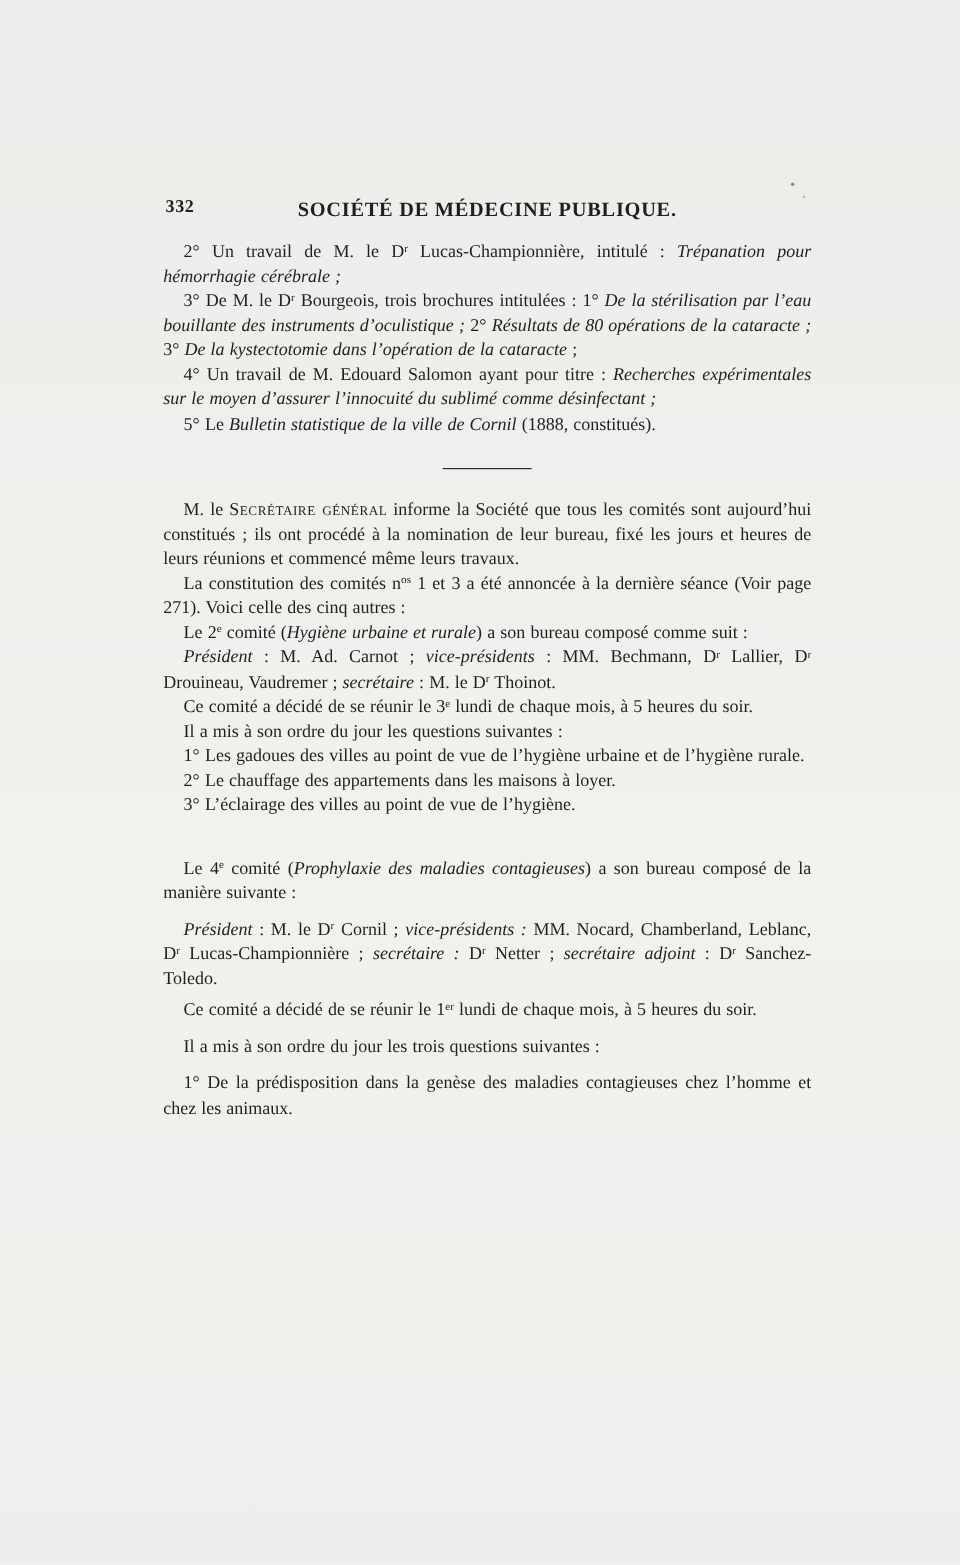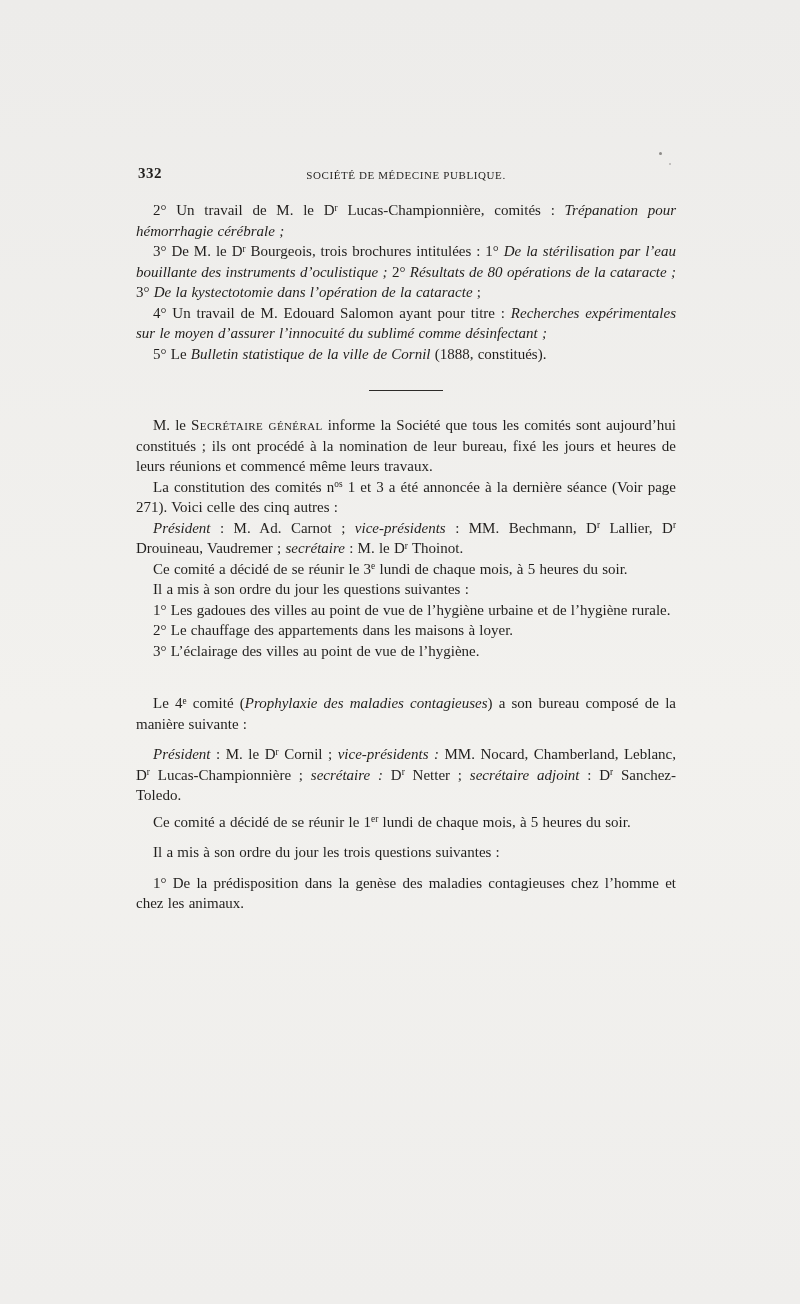--- a/index.html
+++ b/index.html
@@ -33,22 +33,22 @@
   }
   .pagenum {
     position: absolute;
     left: 2px;
     top: 0;
     font-weight: bold;
     font-size: 15px;
     letter-spacing: 0.5px;
   }
   .title {
-    font-weight: normal;
-    font-size: 11px;
+    font-weight: bold;
+    font-size: 17px;
     letter-spacing: 0.6px;
     white-space: nowrap;
   }
   p.para {
     margin: 0;
     font-size: 15px;
     line-height: 20.5px;
     text-align: justify;
     text-indent: 17px;
     word-spacing: 0.5px;
@@ -89,30 +89,31 @@
   <span class="artifact a1"></span>
   <span class="artifact a2"></span>
 
   <div class="content">
 
     <div class="header">
       <span class="pagenum">332</span>
       <span class="title">SOCIÉTÉ DE MÉDECINE PUBLIQUE.</span>
     </div>
 
-    <p class="para"><span>2° Un travail de M. le D</span><sup>r</sup><span> Lucas-Championnière, comités : </span><span style="font-style: italic;">Trépanation pour hémorrhagie cérébrale ;</span></p>
+    <p class="para"><span>2° Un travail de M. le D</span><sup>r</sup><span> Lucas-Championnière, intitulé : </span><span style="font-style: italic;">Trépanation pour hémorrhagie cérébrale ;</span></p>
     <p class="para"><span>3° De M. le D</span><sup>r</sup><span> Bourgeois, trois brochures intitulées : 1° </span><span style="font-style: italic;">De la stérilisation par l’eau bouillante des instruments d’oculistique ;</span><span> 2° </span><span style="font-style: italic;">Résultats de 80 opérations de la cataracte ;</span><span> 3° </span><span style="font-style: italic;">De la kystectotomie dans l’opération de la cataracte</span><span> ;</span></p>
     <p class="para"><span>4° Un travail de M. Edouard Salomon ayant pour titre : </span><span style="font-style: italic;">Recherches expérimentales sur le moyen d’assurer l’innocuité du sublimé comme désinfectant ;</span></p>
     <p class="para"><span>5° Le </span><span style="font-style: italic;">Bulletin statistique de la ville de Cornil</span><span> (1888, constitués).</span></p>
 
     <div class="divider"></div>
 
     <p class="para"><span>M. le </span><span class="smallcaps">Secrétaire général</span><span> informe la Société que tous les comités sont aujourd’hui constitués ; ils ont procédé à la nomination de leur bureau, fixé les jours et heures de leurs réunions et commencé même leurs travaux.</span></p>
     <p class="para sp14"><span>La constitution des comités n</span><sup>os</sup><span> 1 et 3 a été annoncée à la dernière séance (Voir page 271). Voici celle des cinq autres :</span></p>
 
+    <p class="para sp14"><span>Le 2</span><sup>e</sup><span> comité (</span><span style="font-style: italic;">Hygiène urbaine et rurale</span><span>) a son bureau composé comme suit :</span></p>
     <p class="para"><span style="font-style: italic;">Président</span><span> : M. Ad. Carnot ; </span><span style="font-style: italic;">vice-présidents</span><span> : MM. Bechmann, D</span><sup>r</sup><span> Lallier, D</span><sup>r</sup><span> Drouineau, Vaudremer ; </span><span style="font-style: italic;">secrétaire</span><span> : M. le D</span><sup>r</sup><span> Thoinot.</span></p>
     <p class="para"><span>Ce comité a décidé de se réunir le 3</span><sup>e</sup><span> lundi de chaque mois, à 5 heures du soir.</span></p>
     <p class="para"><span>Il a mis à son ordre du jour les questions suivantes :</span></p>
     <p class="para"><span>1° Les gadoues des villes au point de vue de l’hygiène urbaine et de l’hygiène rurale.</span></p>
     <p class="para"><span>2° Le chauffage des appartements dans les maisons à loyer.</span></p>
     <p class="para"><span>3° L’éclairage des villes au point de vue de l’hygiène.</span></p>
 
     <p class="para sp16"><span>Le 4</span><sup>e</sup><span> comité (</span><span style="font-style: italic;">Prophylaxie des maladies contagieuses</span><span>) a son bureau composé de la manière suivante :</span></p>
     <p class="para sp10"><span style="font-style: italic;">Président</span><span> : M. le D</span><sup>r</sup><span> Cornil ; </span><span style="font-style: italic;">vice-présidents :</span><span> MM. Nocard, Chamberland, Leblanc, D</span><sup>r</sup><span> Lucas-Championnière ; </span><span style="font-style: italic;">secrétaire :</span><span> D</span><sup>r</sup><span> Netter ; </span><span style="font-style: italic;">secrétaire adjoint</span><span> : D</span><sup>r</sup><span> Sanchez-Toledo.</span></p>
     <p class="para sp6"><span>Ce comité a décidé de se réunir le 1</span><sup>er</sup><span> lundi de chaque mois, à 5 heures du soir.</span></p>

